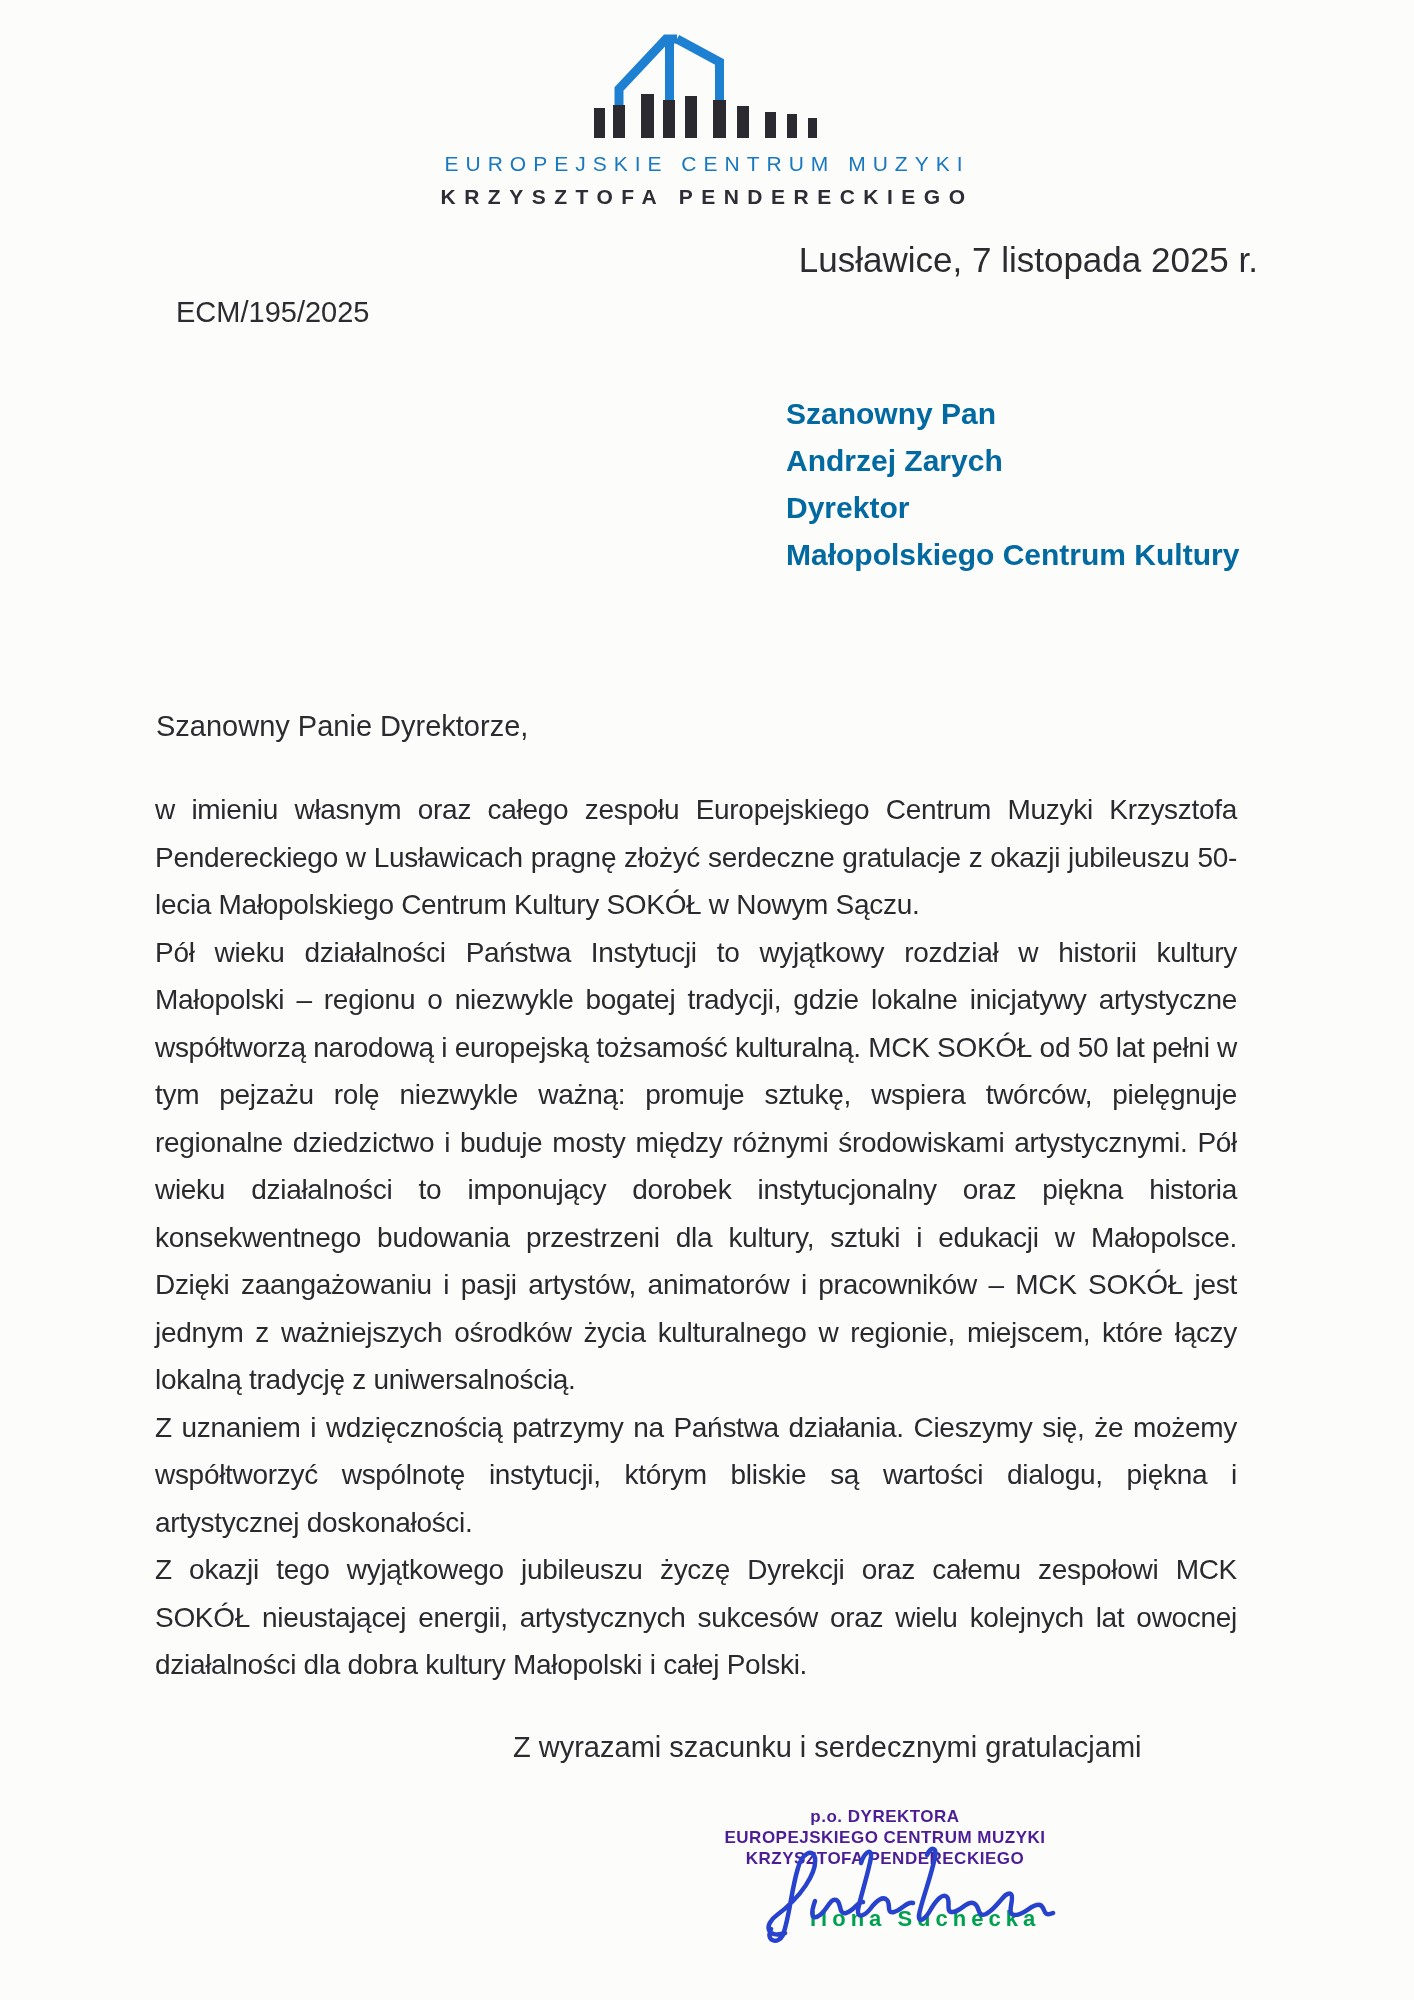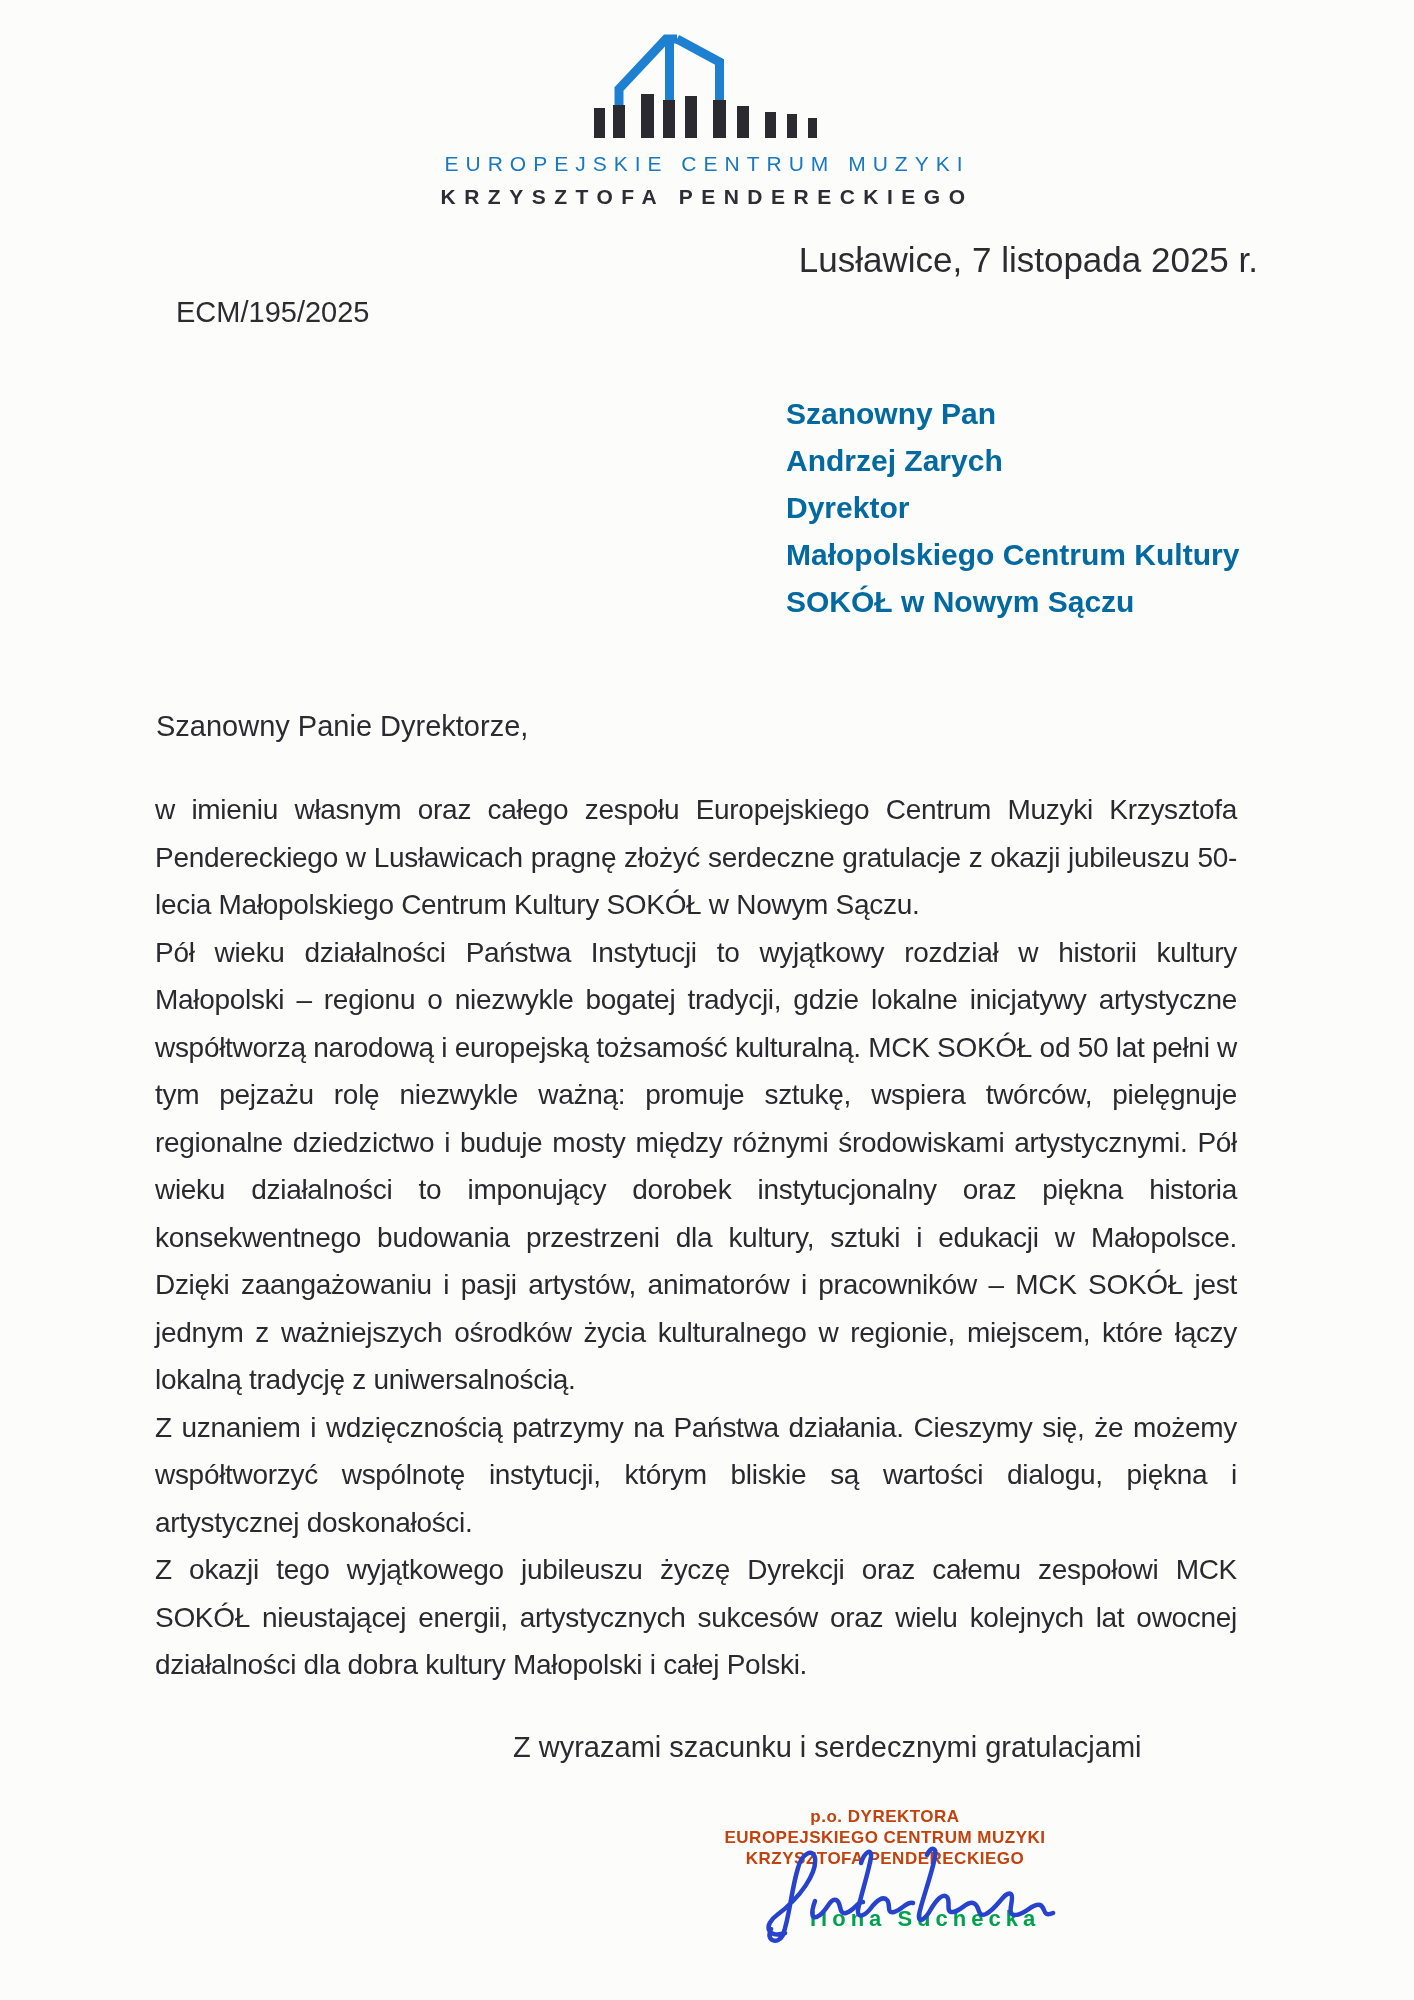--- a/index.html
+++ b/index.html
@@ -39,21 +39,21 @@
     position:absolute;top:786px;left:155px;width:1082px;
     font-size:28px;line-height:47.5px;letter-spacing:-0.3px;
     text-align:justify;color:#29292e;
   }
   .letter-body p{margin:0;}
   
   .closing{position:absolute;top:1731px;left:488px;font-size:29px;margin-left:25px;}
   .stamp{
     position:absolute;top:1806px;left:700px;width:370px;
     text-align:center;font-size:17px;font-weight:bold;line-height:21px;
-    color:#c2410c;z-index:1;letter-spacing:0.5px;
+    color:#4c1d95;z-index:1;letter-spacing:0.5px;
   }
   .ink{position:absolute;top:1843px;left:755px;z-index:3;}
   .signer{
     position:absolute;top:1906px;left:810px;z-index:2;
     font-size:22px;font-weight:bold;letter-spacing:5px;color:#00a14e;
     white-space:nowrap;
   }
 </style>
 </head>
 <body>
@@ -87,21 +87,20 @@
   </header>
 
   <div class="place-date">Lusławice, 7 listopada 2025 r.</div>
   <div class="reference">ECM/195/2025</div>
 
   <div class="recipient">
     <div>Szanowny Pan</div>
     <div>Andrzej Zarych</div>
     <div>Dyrektor</div>
     <div>Małopolskiego Centrum Kultury</div>
-    <div>SOKÓŁ w Nowym Sączu</div>
   </div>
 
   <div class="salutation">Szanowny Panie Dyrektorze,</div>
 
   <div class="letter-body">
     <p>w imieniu własnym oraz całego zespołu Europejskiego Centrum Muzyki Krzysztofa Pendereckiego w Lusławicach pragnę złożyć serdeczne gratulacje z okazji jubileuszu 50-lecia Małopolskiego Centrum Kultury SOKÓŁ w Nowym Sączu.</p>
     <p>Pół wieku działalności Państwa Instytucji to wyjątkowy rozdział w historii kultury Małopolski – regionu o niezwykle bogatej tradycji, gdzie lokalne inicjatywy artystyczne współtworzą narodową i europejską tożsamość kulturalną. MCK SOKÓŁ od 50 lat pełni w tym pejzażu rolę niezwykle ważną: promuje sztukę, wspiera twórców, pielęgnuje regionalne dziedzictwo i buduje mosty między różnymi środowiskami artystycznymi. Pół wieku działalności to imponujący dorobek instytucjonalny oraz piękna historia konsekwentnego budowania przestrzeni dla kultury, sztuki i edukacji w Małopolsce. Dzięki zaangażowaniu i pasji artystów, animatorów i pracowników – MCK SOKÓŁ jest jednym z ważniejszych ośrodków życia kulturalnego w regionie, miejscem, które łączy lokalną tradycję z uniwersalnością.</p>
     <p>Z uznaniem i wdzięcznością patrzymy na Państwa działania. Cieszymy się, że możemy współtworzyć wspólnotę instytucji, którym bliskie są wartości dialogu, piękna i artystycznej doskonałości.</p>
     <p>Z okazji tego wyjątkowego jubileuszu życzę Dyrekcji oraz całemu zespołowi MCK SOKÓŁ nieustającej energii, artystycznych sukcesów oraz wielu kolejnych lat owocnej działalności dla dobra kultury Małopolski i całej Polski.</p>
   </div>

